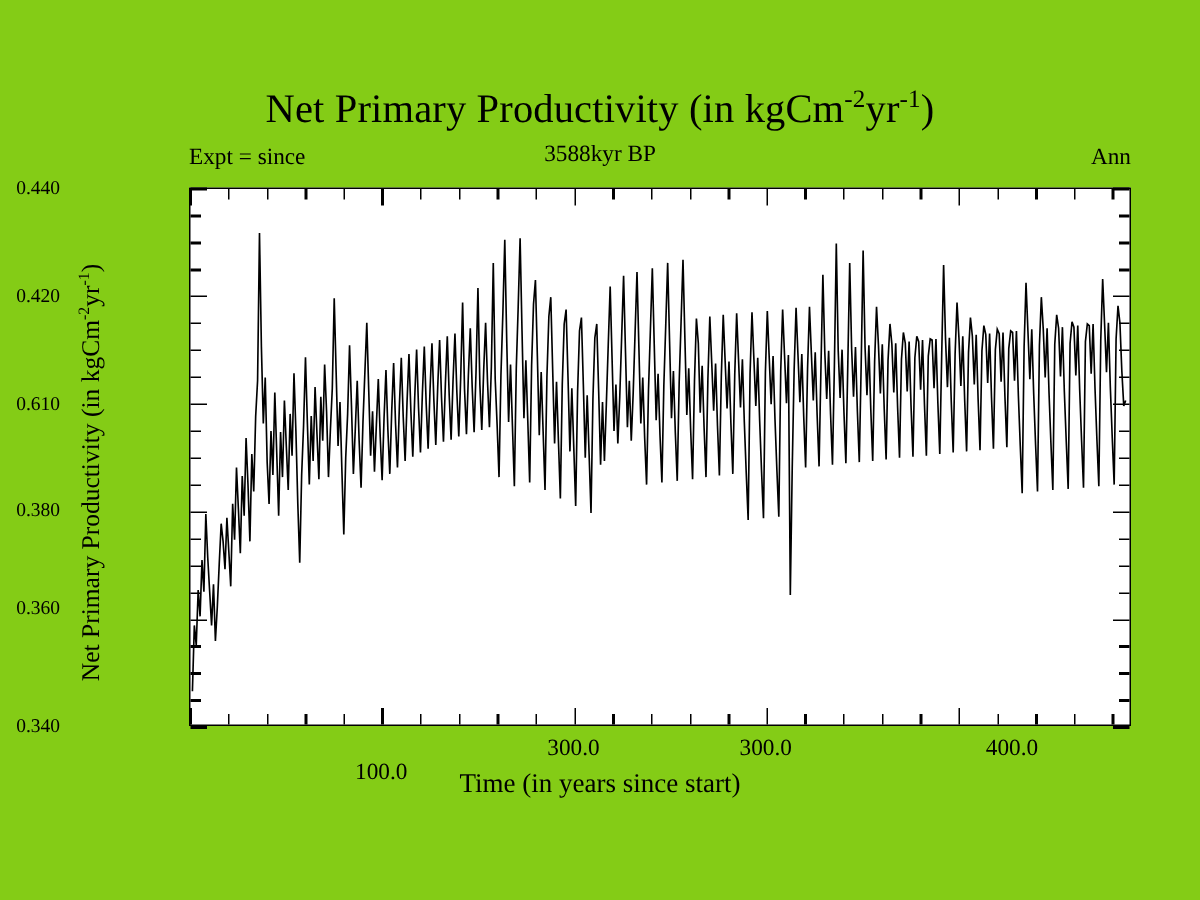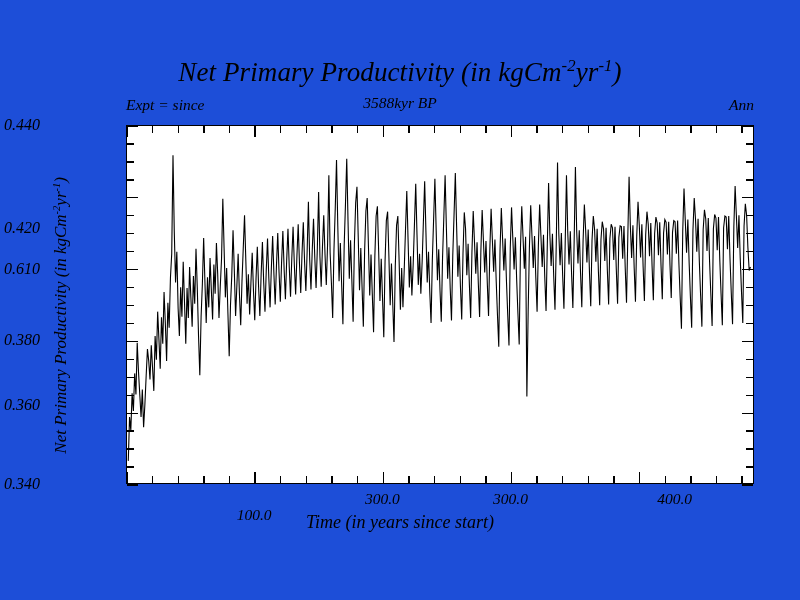--- a/index.html
+++ b/index.html
@@ -1,18 +1,18 @@
 <!DOCTYPE html>
 <html><head>
 <meta charset="utf-8">
 <style>
   html,body{margin:0;padding:0;background:#ffffff;}
   body{width:800px;height:600px;overflow:hidden;
        font-family:"Liberation Serif","DejaVu Serif",serif;color:#000;}
-  #canvas{position:relative;width:800px;height:600px;background:#1d4ed8;font-style:italic;}
+  #canvas{position:relative;width:800px;height:600px;background:#84cc16;}
 
   #title{position:absolute;left:0;top:56px;width:800px;text-align:center;
          font-size:27px;letter-spacing:.1px;white-space:nowrap;}
   #title sup{font-size:.62em;vertical-align:super;}
 
   .annot{position:absolute;font-size:15.5px;white-space:nowrap;}
   #expt{left:126px;top:96px;}
   #period{left:0;top:94px;width:800px;text-align:center;}
   #ann{left:0;top:96px;width:800px;text-align:right;padding-right:46px;
        box-sizing:border-box;}
@@ -22,21 +22,21 @@
   #series{position:absolute;left:0;top:0;width:100%;height:100%;display:block;}
 
   .tick{position:absolute;background:#000;}
   .ytk{left:0;width:7px;height:1.4px;}
   .ytk.maj{width:11px;}
   .ytk.r{left:auto;right:0;}
   .xtk{bottom:0;width:1.4px;height:7px;}
   .xtk.maj{height:11px;}
   .xtk.t{bottom:auto;top:0;}
 
-  .ylab{position:absolute;right:760px;font-size:16px;text-align:right;
+  .ylab{position:absolute;right:760px;font-size:13px;text-align:right;
         white-space:nowrap;transform:translateY(-50%);}
   .xlab{position:absolute;top:490px;font-size:15.5px;text-align:center;
         white-space:nowrap;transform:translateX(-50%);}
 
   #xtitle{position:absolute;left:0;top:512px;width:800px;text-align:center;
           font-size:18px;white-space:nowrap;}
   #ytitle{position:absolute;left:-119px;top:305px;width:360px;text-align:center;
           font-size:17px;white-space:nowrap;
           transform:rotate(-90deg);transform-origin:center center;}
   #ytitle sup{font-size:.62em;vertical-align:super;}
@@ -151,19 +151,19 @@
     </div>
 
   <div id="xtitle">Time (in years since start)</div>
 
   <div id="ytitle"><span>Net Primary Productivity (in kgCm</span><sup>-2</sup><span>yr</span><sup>-1</sup><span>)</span></div>
 
 <div class="ylab" style="top: 484px;">0.340</div>
     <div class="ylab" style="top: 405px;">0.360</div>
     <div class="ylab" style="top: 340.4px;">0.380</div>
     <div class="ylab" style="top: 268.6px;">0.610</div>
-    <div class="ylab" style="top: 196.8px; margin-top: 31px;">0.420</div>
+    <div class="ylab" style="top: 196.8px;">0.420</div>
     <div class="ylab" style="top: 125px;">0.440</div>
     <div class="xlab" style="left: 254.163px; margin-top: 16px;">100.0</div>
     <div class="xlab" style="left: 382.327px;">300.0</div>
     <div class="xlab" style="left: 510.49px;">300.0</div>
     <div class="xlab" style="left: 638.653px; margin-left: 36px;">400.0</div>
   </div>
 
 </body></html>

